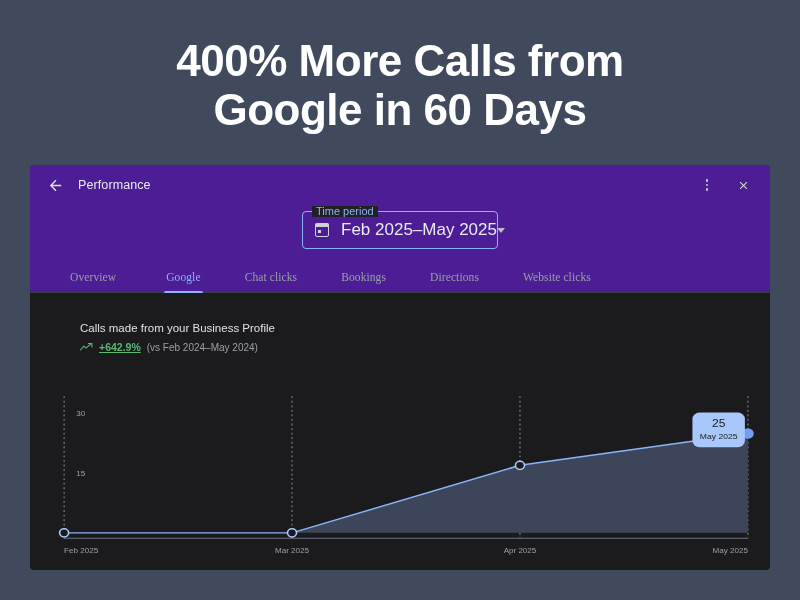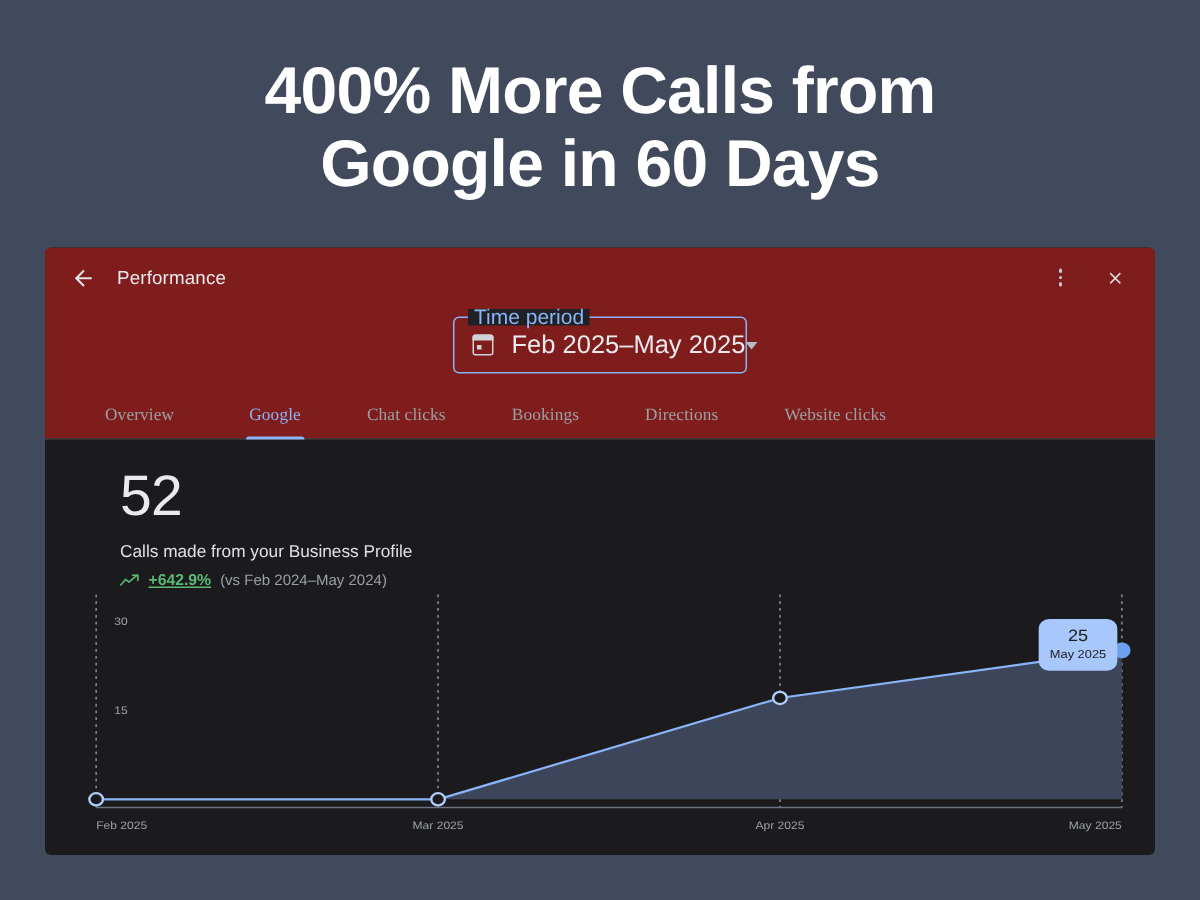--- a/index.html
+++ b/index.html
@@ -37,21 +37,21 @@
     width: 740px;
     height: 405px;
     background: #1b1b1d;
     border-radius: 4px;
     overflow: hidden;
     display: flex;
     flex-direction: column;
   }
 
   .card-header {
-    background: #7f1d1d;
+    background: #4c1d95;
     padding: 0;
     flex: 0 0 auto;
   }
 
   .titlebar {
     height: 40px;
     display: flex;
     align-items: center;
     padding: 0 14px 0 12px;
   }
@@ -95,21 +95,21 @@
     padding: 0 10px 0 12px;
     cursor: pointer;
     background: transparent;
   }
   .select-legend {
     position: absolute;
     top: -6px;
     left: 9px;
     background: #202124;
     padding: 0 4px;
-    font-size: 14px;
+    font-size: 11px;
     color: #8ab4f8;
     line-height: 11px;
     white-space: nowrap;
   }
   .cal-icon {
     width: 14px; height: 14px;
     border: 1.4px solid #cfd3d8;
     border-radius: 2px;
     position: relative;
     flex: 0 0 auto;
@@ -266,21 +266,20 @@
       <div class="tab">Chat clicks</div>
       <div class="tab">Bookings</div>
       <div class="tab">Directions</div>
       <div class="tab">Website clicks</div>
     </div>
 
   </div>
 
   <div class="card-body">
 
-    <div class="metric-value">52</div>
     <div class="metric-label">Calls made from your Business Profile</div>
     <div class="metric-trend">
       <svg class="trend-up-icon" width="13" height="10" viewBox="0 0 24 16">
         <path d="M1 13.5 L7 6.5 L11 10 L21 1.5" stroke="#5bb974" stroke-width="2" fill="none" stroke-linecap="round" stroke-linejoin="round"></path>
         <path d="M15.5 1.5 H22 V8" stroke="#5bb974" stroke-width="2" fill="none" stroke-linecap="round" stroke-linejoin="round"></path>
       </svg>
       <span class="trend-pct">+642.9%</span>
       <span class="trend-cmp">(vs Feb 2024–May 2024)</span>
     </div>
 

